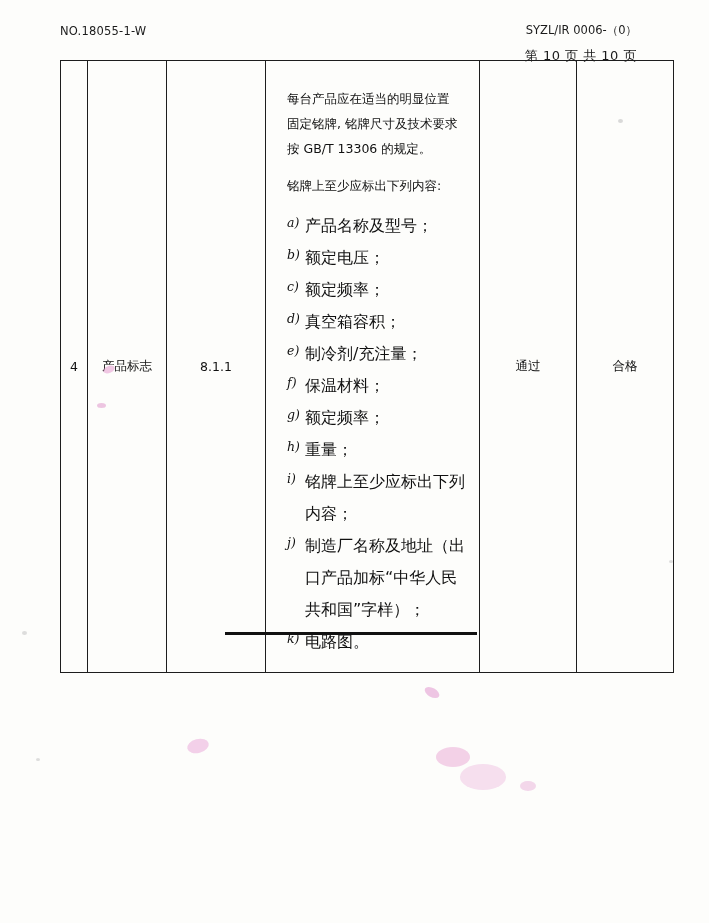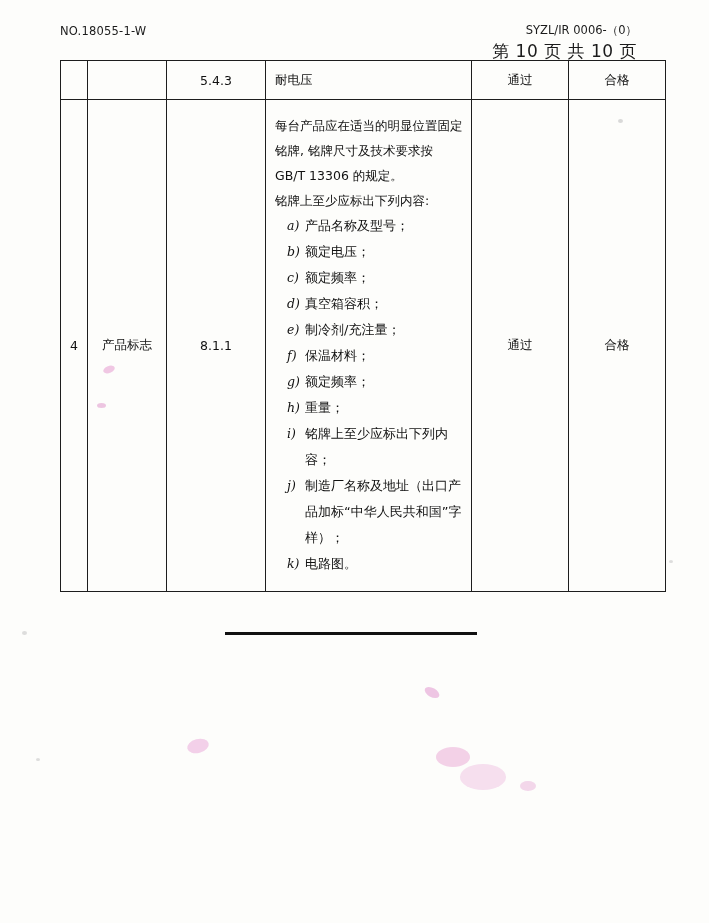--- a/index.html
+++ b/index.html
@@ -33,22 +33,23 @@
   .hdr-right {
     position: absolute;
     right: 72px;
     top: 22px;
     text-align: right;
     font-size: 11.5px;
     color: #1b1b1b;
     line-height: 1.45;
   }
   .hdr-right .line2 {
-    font-size: 17px;
+    font-size: 13px;
     letter-spacing: .5px;
+    margin-top: 8px;
   }
   
   .tbl {
     position: absolute;
     left: 60px;
     top: 60px;
     width: 590px;
     border-collapse: collapse;
     table-layout: fixed;
   }
@@ -70,21 +71,21 @@
   .row1 .c-req { padding-left: 9px; }
 
   .row2 td { vertical-align: middle; }
   .req-cell {
     vertical-align: top !important;
     padding: 13px 8px 14px 9px !important;
     line-height: 2.0;
     font-size: 12.5px;
   }
   .req-cell p {
-    margin: 0;
+    margin: 12px;
   }
   .req-cell .intro { text-indent: 0; }
   ol.items {
     margin: 0;
     padding: 0;
     list-style: none;
   }
   ol.items li {
     display: flex;
     align-items: flex-start;
@@ -94,21 +95,21 @@
     width: 30px;
     flex: 0 0 30px;
     padding-left: 12px;
     box-sizing: border-box;
     font-size: 12.5px;
     font-style: italic;
     font-family: "DejaVu Serif", "Liberation Serif", serif;
   }
   ol.items li .tx {
     flex: 1;
-    font-size: 13px;
+    font-size: 16px;
   }
 
   
   .end-rule {
     position: absolute;
     left: 225px;
     top: 632px;
     width: 252px;
     height: 3px;
     background: #111;
@@ -139,28 +140,20 @@
 
   <div class="hdr-left">NO.18055-1-W</div>
 
   <div class="hdr-right">
     <div class="line1">SYZL/IR 0006-（0）</div>
     <div class="line2">第 10 页 共 10 页</div>
   </div>
 
   <table class="tbl">
     <tbody>
-        <tr class="row1">
-      <td class="c-no"></td>
-      <td class="c-item"></td>
-      <td class="c-clause">5.4.3</td>
-      <td class="c-req">耐电压</td>
-      <td class="c-res">通过</td>
-      <td class="c-ver">合格</td>
-    </tr>
     <tr class="row2">
       <td class="c-no">4</td>
       <td class="c-item">产品标志</td>
       <td class="c-clause">8.1.1</td>
       <td class="c-req req-cell">
         <p class="intro">每台产品应在适当的明显位置固定铭牌, 铭牌尺寸及技术要求按 GB/T 13306 的规定。</p>
         <p class="intro">铭牌上至少应标出下列内容:</p>
         <ol class="items">
           <li>
                 <span class="mk">a)</span>

